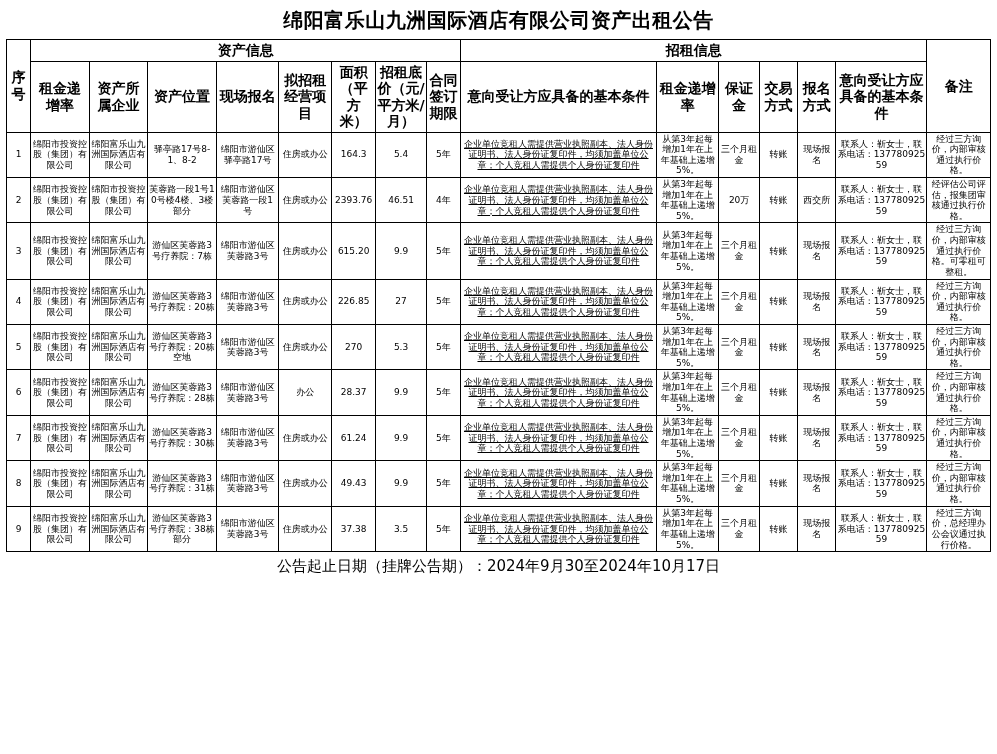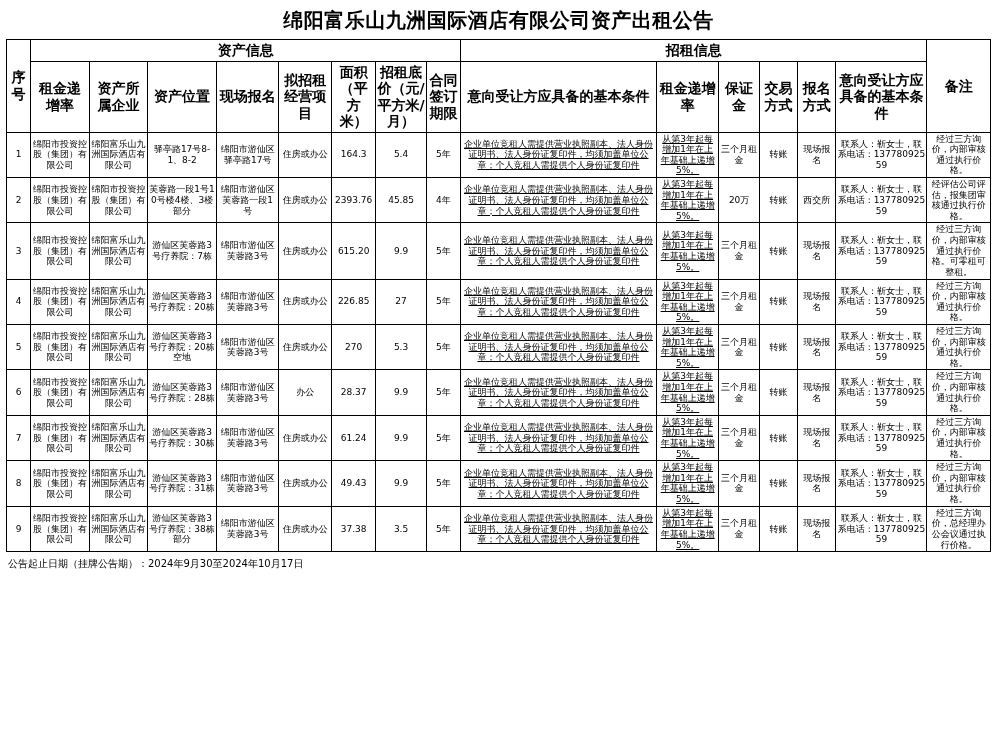--- a/index.html
+++ b/index.html
@@ -63,40 +63,40 @@
     font-size: 9px;
     line-height: 1.2;
     text-decoration: underline;
   }
   td.esc {
     text-align: left;
     padding-left: 3px;
     padding-right: 2px;
     font-size: 9px;
     line-height: 1.2;
-    text-decoration: underline;
   }
   td.contact {
     text-align: left;
     padding-left: 3px;
     padding-right: 2px;
     font-size: 9px;
     line-height: 1.25;
   }
   td.remark {
     text-align: left;
     padding-left: 3px;
     padding-right: 2px;
     font-size: 9px;
     line-height: 1.25;
   }
   .footer {
-    font-size: 10px;
+    font-size: 15px;
     padding: 5px 2px 0 2px;
     white-space: nowrap;
+    text-align: center;
   }
   .seq-head {
     line-height: 1.1;
   }
 </style>
 </head>
 <body>
 
 <div class="page">
 
@@ -167,21 +167,21 @@
       </tr>
 
       <tr>
         <td class="cell">2</td>
         <td class="cell">绵阳市投资控股（集团）有限公司</td>
         <td class="cell">绵阳市投资控股（集团）有限公司</td>
         <td class="cell">芙蓉路一段1号10号楼4楼、3楼部分</td>
         <td class="cell">绵阳市游仙区芙蓉路一段1号</td>
         <td class="cell">住房或办公</td>
         <td class="cell">2393.76</td>
-        <td class="cell">45.85</td>
+        <td class="cell">46.51</td>
         <td class="cell">4年</td>
         <td class="cond">企业单位竞租人需提供营业执照副本、法人身份证明书、法人身份证复印件，均须加盖单位公章；个人竞租人需提供个人身份证复印件</td>
         <td class="esc">从第3年起每增加1年在上年基础上递增5%。</td>
         <td class="cell">20万</td>
         <td class="cell">转账</td>
         <td class="cell">西交所</td>
         <td class="contact">联系人：靳女士，联系电话：13778092559</td>
         <td class="remark">经评估公司评估，报集团审核通过执行价格。</td>
       </tr>
 

